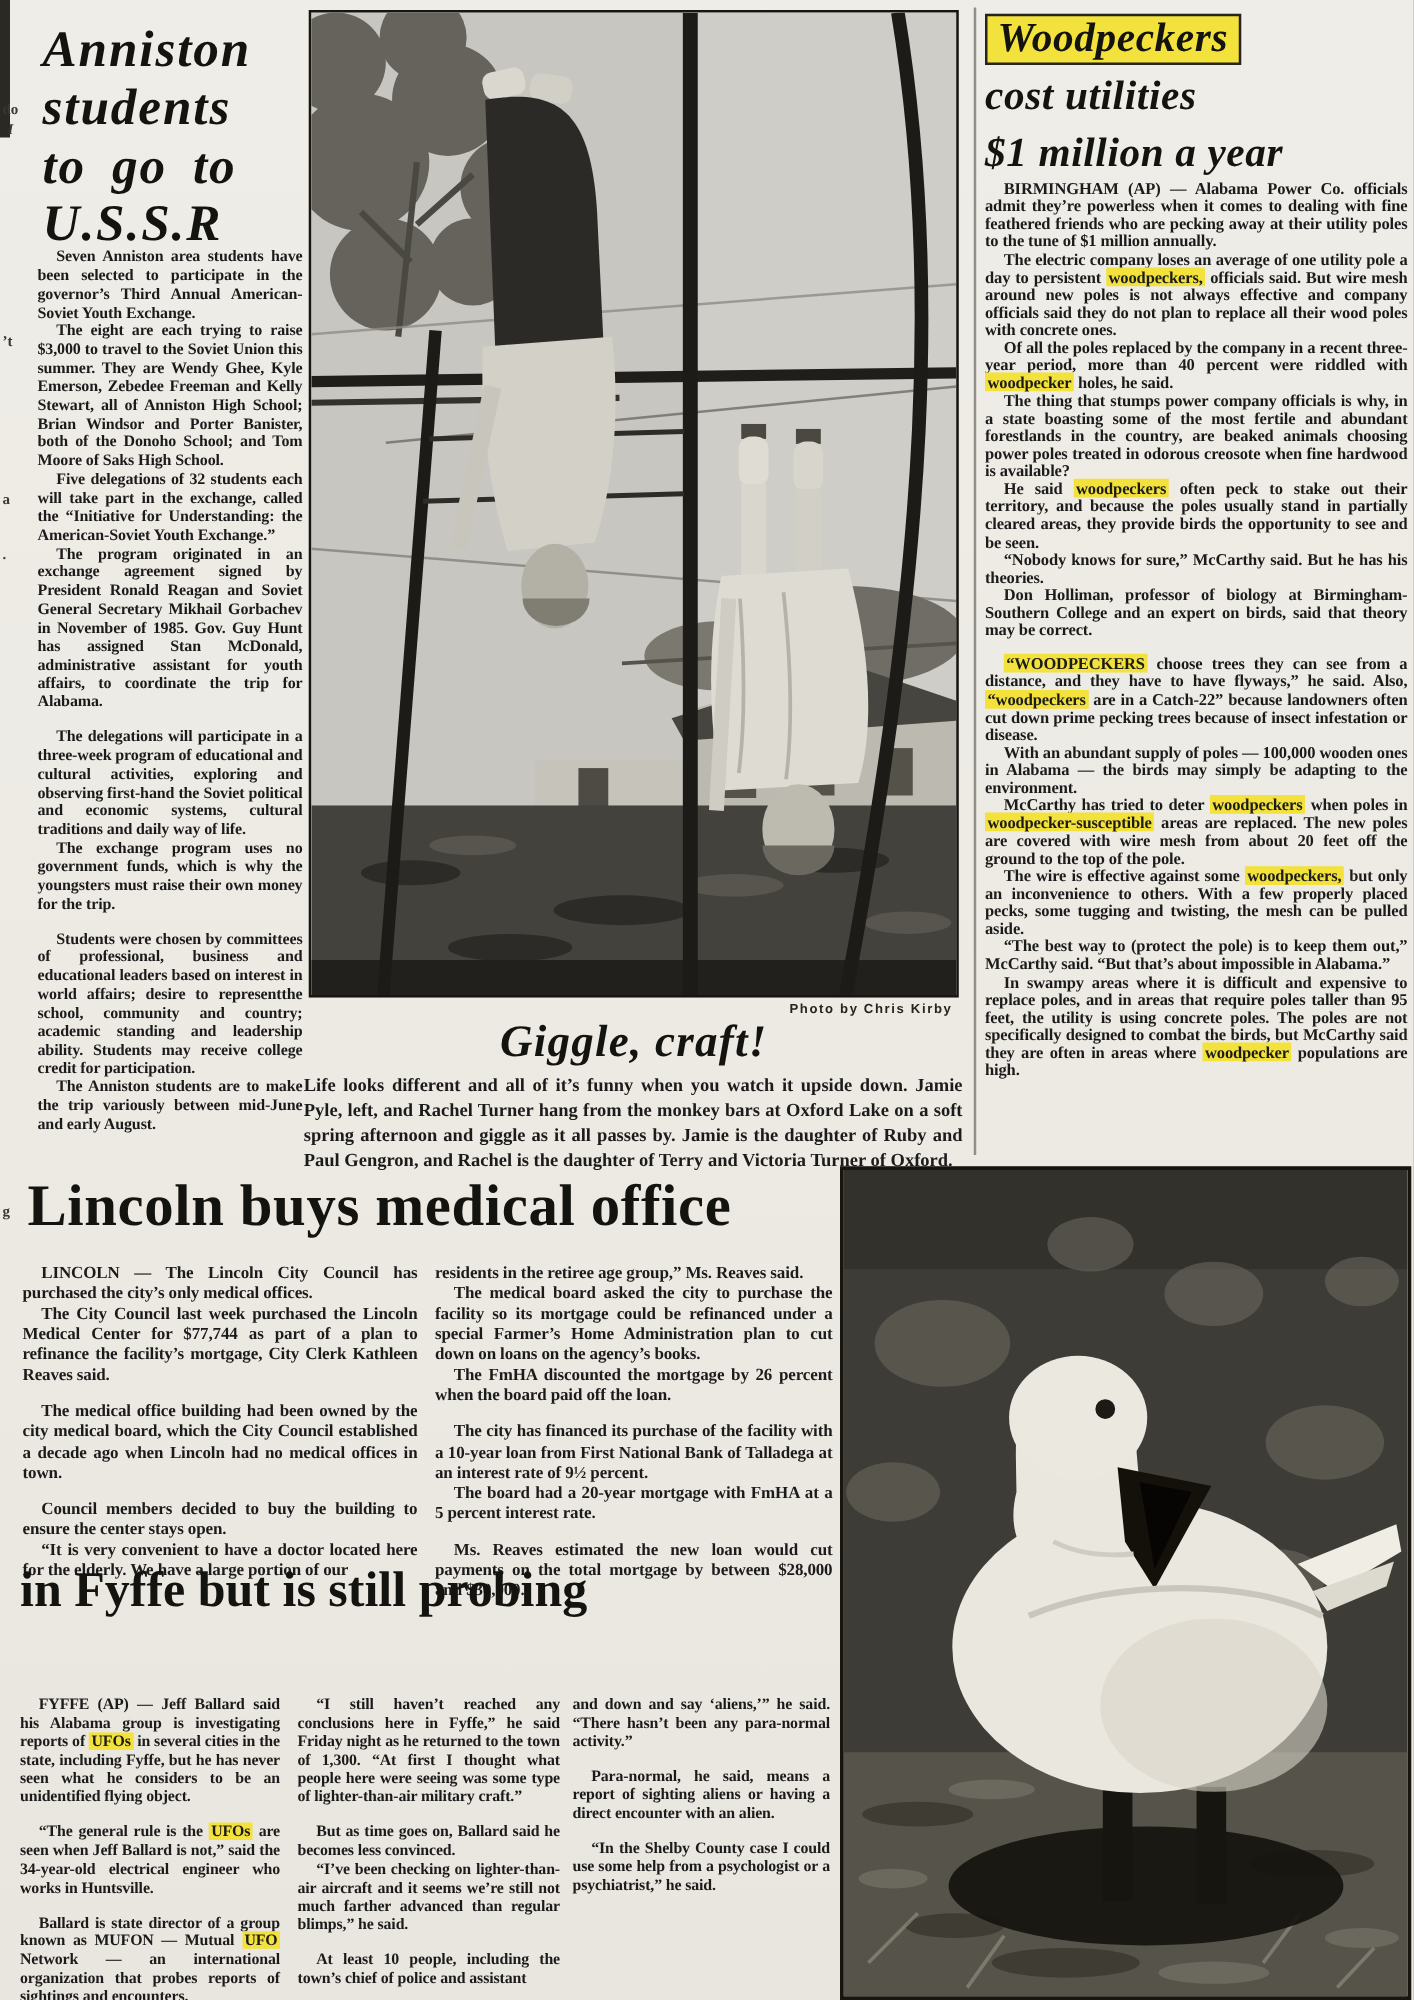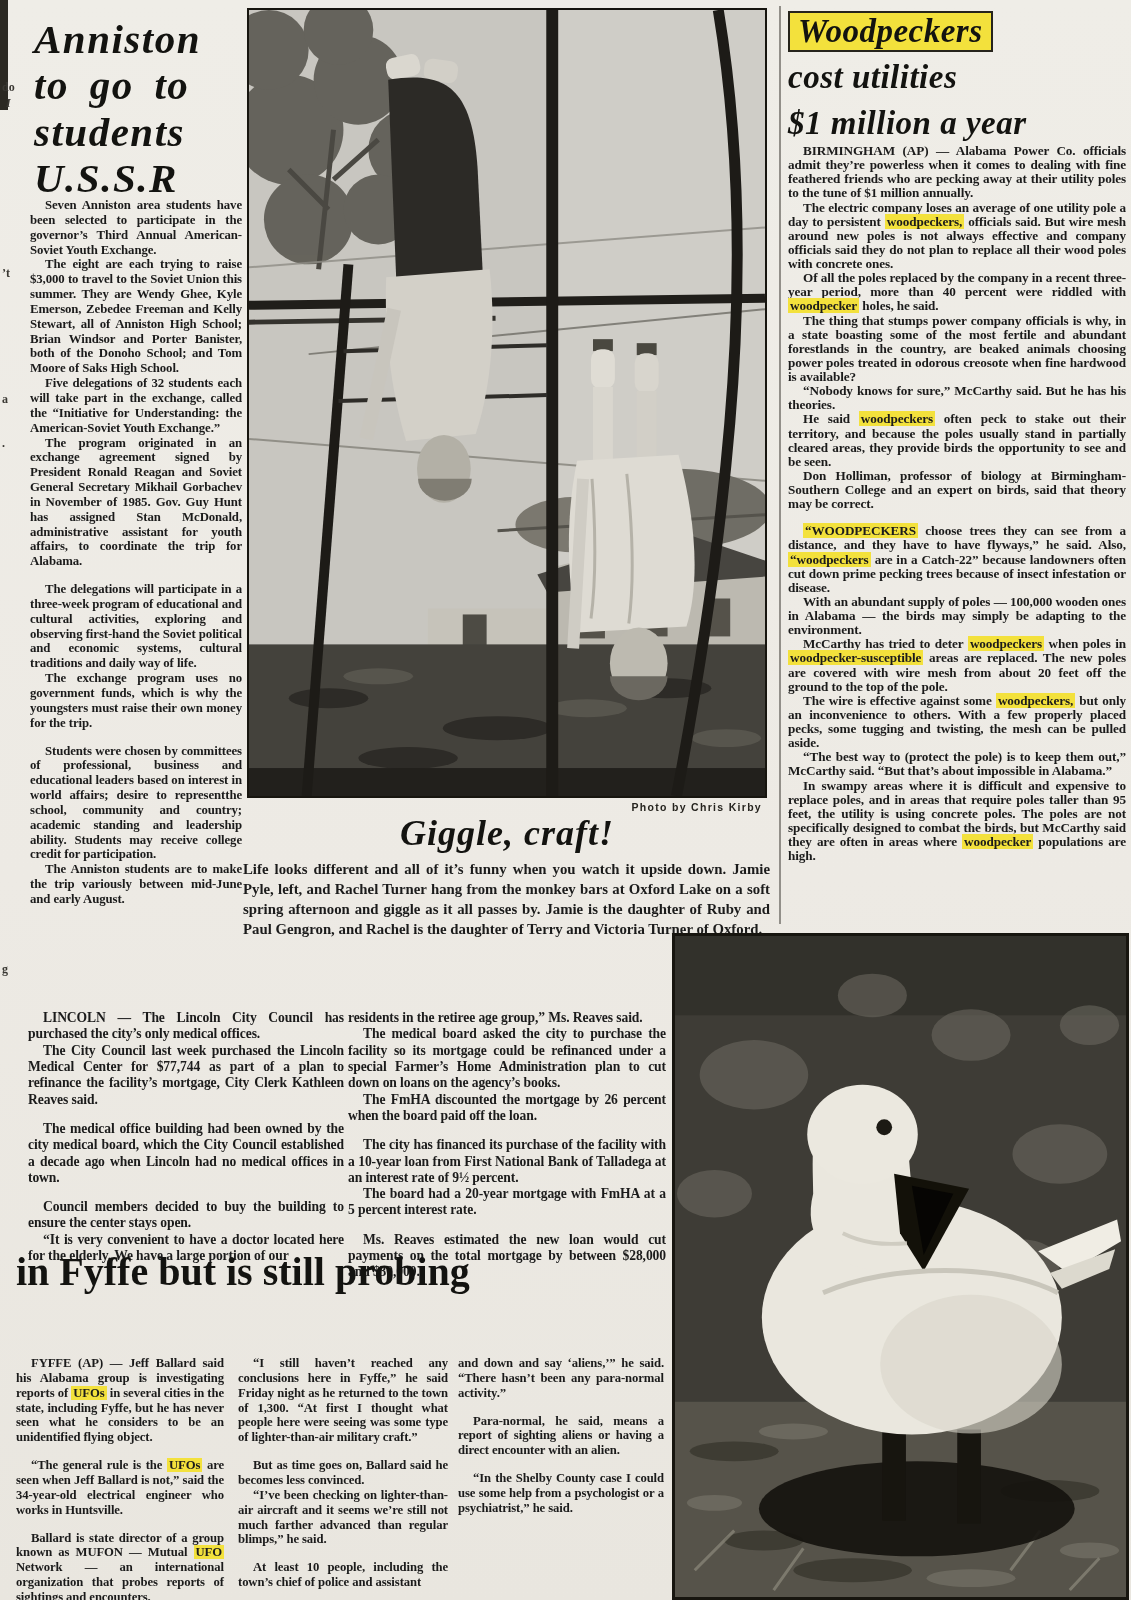--- a/index.html
+++ b/index.html
@@ -43,22 +43,22 @@
   <span class="frag" style="left:6px;top:96px;font-style:italic">I</span>
   <span class="frag" style="left:2px;top:266px">’t</span>
   <span class="frag" style="left:2px;top:392px">a</span>
   <span class="frag" style="left:2px;top:962px">g</span>
   <span class="frag" style="left:2px;top:436px">.</span>
 
   <div class="abs vrule" style="left:779px;top:6px;height:918px"></div>
 
   <div class="abs" style="left:34px;top:16px;width:210px">
     <div class="h-anniston">Anniston</div>
+    <div class="h-anniston">students</div>
     <div class="h-anniston">to go to</div>
-    <div class="h-anniston">students</div>
     <div class="h-anniston">U.S.S.R</div>
   </div>
   <div class="abs col-anniston" style="left:30px;top:198px;width:212px">
     <p class="bp">Seven Anniston area students have been selected to participate in the governor’s Third Annual American-Soviet Youth Exchange.</p>
     <p class="bp">The eight are each trying to raise $3,000 to travel to the Soviet Union this summer. They are Wendy Ghee, Kyle Emerson, Zebedee Freeman and Kelly Stewart, all of Anniston High School; Brian Windsor and Porter Banister, both of the Donoho School; and Tom Moore of Saks High School.</p>
     <p class="bp">Five delegations of 32 students each will take part in the exchange, called the “Initiative for Understanding: the American-Soviet Youth Exchange.”</p>
     <p class="bp">The program originated in an exchange agreement signed by President Ronald Reagan and Soviet General Secretary Mikhail Gorbachev in November of 1985. Gov. Guy Hunt has assigned Stan McDonald, administrative assistant for youth affairs, to coordinate the trip for Alabama.</p>
     <p class="bp gap">The delegations will participate in a three-week program of educational and cultural activities, exploring and observing first-hand the Soviet political and economic systems, cultural traditions and daily way of life.</p>
     <p class="bp">The exchange program uses no government funds, which is why the youngsters must raise their own money for the trip.</p>
     <p class="bp gap">Students were chosen by committees of professional, business and educational leaders based on interest in world affairs; desire to representthe school, community and country; academic standing and leadership ability. Students may receive college credit for participation.</p>
@@ -140,32 +140,33 @@
   <div class="abs h-wood head-hl" style="left:788px;top:8px;width:342px">
     <div><span class="hl">Woodpeckers</span></div>
     <div>cost utilities</div>
     <div>$1 million a year</div>
   </div>
   <div class="abs col-wood" style="left:788px;top:144px;width:338px">
     <p class="bp"><span>BIRMINGHAM (AP) — Alabama Power Co. officials admit they’re powerless when it comes to dealing with fine feathered friends who are pecking away at their utility poles to the tune of $1 million annually.</span></p>
     <p class="bp"><span>The electric company loses an average of one utility pole a day to persistent </span><span class="hl">woodpeckers,</span><span> officials said. But wire mesh around new poles is not always effective and company officials said they do not plan to replace all their wood poles with concrete ones.</span></p>
     <p class="bp"><span>Of all the poles replaced by the company in a recent three-year period, more than 40 percent were riddled with </span><span class="hl">woodpecker</span><span> holes, he said.</span></p>
     <p class="bp"><span>The thing that stumps power company officials is why, in a state boasting some of the most fertile and abundant forestlands in the country, are beaked animals choosing power poles treated in odorous creosote when fine hardwood is available?</span></p>
+    <p class="bp"><span>He said </span><span class="hl">woodpeckers</span><span> often peck to stake out their territory, and because the poles usually stand in partially cleared areas, they provide birds the opportunity to see and be seen.</span></p>
     <p class="bp"><span>“Nobody knows for sure,” McCarthy said. But he has his theories.</span></p>
-    <p class="bp"><span>He said </span><span class="hl">woodpeckers</span><span> often peck to stake out their territory, and because the poles usually stand in partially cleared areas, they provide birds the opportunity to see and be seen.</span></p>
     <p class="bp"><span>Don Holliman, professor of biology at Birmingham-Southern College and an expert on birds, said that theory may be correct.</span></p>
     <p class="bp gap"><span class="hl">“WOODPECKERS</span><span> choose trees they can see from a distance, and they have to have flyways,” he said. Also, </span><span class="hl">“woodpeckers</span><span> are in a Catch-22” because landowners often cut down prime pecking trees because of insect infestation or disease.</span></p>
     <p class="bp"><span>With an abundant supply of poles — 100,000 wooden ones in Alabama — the birds may simply be adapting to the environment.</span></p>
     <p class="bp"><span>McCarthy has tried to deter </span><span class="hl">woodpeckers</span><span> when poles in </span><span class="hl">woodpecker-susceptible</span><span> areas are replaced. The new poles are covered with wire mesh from about 20 feet off the ground to the top of the pole.</span></p>
     <p class="bp"><span>The wire is effective against some </span><span class="hl">woodpeckers,</span><span> but only an inconvenience to others. With a few properly placed pecks, some tugging and twisting, the mesh can be pulled aside.</span></p>
     <p class="bp"><span>“The best way to (protect the pole) is to keep them out,” McCarthy said. “But that’s about impossible in Alabama.”</span></p>
     <p class="bp"><span>In swampy areas where it is difficult and expensive to replace poles, and in areas that require poles taller than 95 feet, the utility is using concrete poles. The poles are not specifically designed to combat the birds, but McCarthy said they are often in areas where </span><span class="hl">woodpecker</span><span> populations are high.</span></p>
   </div>
 
-  <div class="abs col-lincoln" style="left:28px;top:1010px;width:316px">
+  <div class="abs h-lincoln" style="left:22px;top:938px;width:650px">Lincoln buys medical office</div>
+  <div class="abs col-lincoln" style="left:18px;top:1010px;width:316px">
     <p class="bp">LINCOLN — The Lincoln City Council has purchased the city’s only medical offices.</p>
     <p class="bp">The City Council last week purchased the Lincoln Medical Center for $77,744 as part of a plan to refinance the facility’s mortgage, City Clerk Kathleen Reaves said.</p>
     <p class="bp gap">The medical office building had been owned by the city medical board, which the City Council established a decade ago when Lincoln had no medical offices in town.</p>
     <p class="bp gap">Council members decided to buy the building to ensure the center stays open.</p>
     <p class="bp">“It is very convenient to have a doctor located here for the elderly. We have a large portion of our</p>
   </div>
   <div class="abs col-lincoln" style="left:348px;top:1010px;width:318px">
     <p class="bp noindent">residents in the retiree age group,” Ms. Reaves said.</p>
     <p class="bp">The medical board asked the city to purchase the facility so its mortgage could be refinanced under a special Farmer’s Home Administration plan to cut down on loans on the agency’s books.</p>
     <p class="bp">The FmHA discounted the mortgage by 26 percent when the board paid off the loan.</p>

